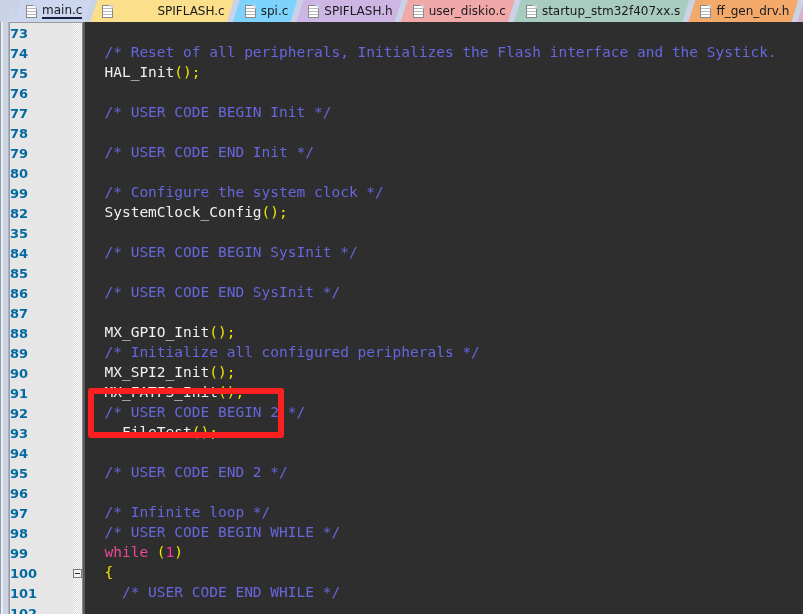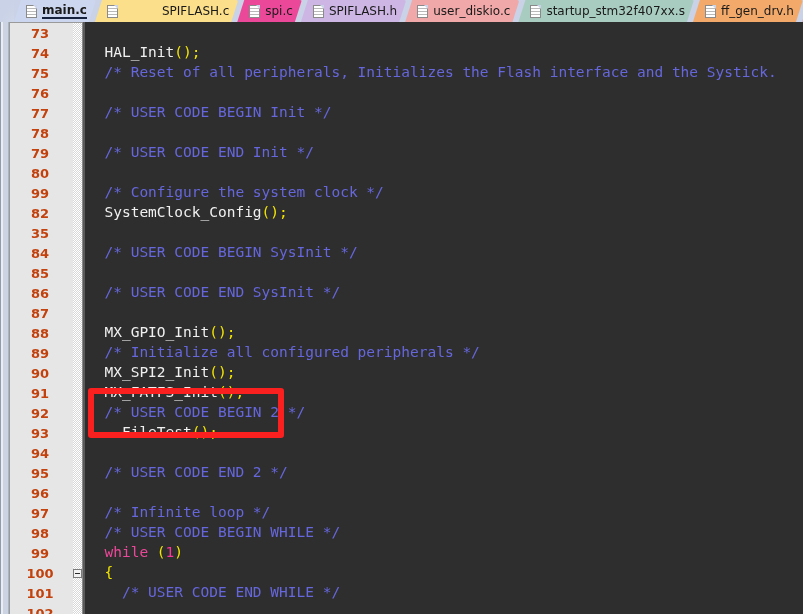--- a/index.html
+++ b/index.html
@@ -48,21 +48,21 @@
     flex: 0 0 auto;
     border-top-left-radius: 2px;
     border-top-right-radius: 2px;
     margin-right: -1px;
     clip-path: polygon(7px 0, 100% 0, calc(100% - 7px) 100%, 0 100%);
     padding-left: 12px;
   }
   .tab .tab-label { line-height: 14px; }
   .tab.active {
     background: #ccd6ee;
-    font-weight: bold;
+    font-weight: normal;
   }
   .tab.active .tab-label {
     border-bottom: 2px solid #16213e;
     padding-bottom: 0px;
   }
 
   
   .file-icon {
     width: 11px; height: 13px;
     background: #ffffff;
@@ -117,25 +117,25 @@
     border-left: 1px solid #9a9a9a;
   }
   .gutter-nums {
     position: absolute;
     left: 0; top: 1px;
     width: 63px;
   }
   .lnum {
     height: 20px;
     line-height: 20px;
-    text-align: center;
+    text-align: left;
     padding-right: 3px;
     font-family: "DejaVu Sans", sans-serif;
     font-size: 13px;
-    color: #c2410c;
+    color: #0369a1;
     font-weight: bold;
   }
 
   
   .fold-margin {
     position: absolute;
     left: 73px; top: 0;
     width: 9px; height: 592px;
     background: #ffffff;
     background-image:
@@ -208,21 +208,21 @@
     <div class="tabbar-lead"></div>
     <div id="tabs-host" style="display:flex;align-items:flex-end;">
         <div class="tab active" style="background: rgb(204, 214, 238);">
           <span class="file-icon"></span>
           <span class="tab-label">main.c</span>
         </div>
         <div class="tab" style="background: rgb(251, 223, 139); gap: 44px;">
           <span class="file-icon"></span>
           <span class="tab-label">SPIFLASH.c</span>
         </div>
-        <div class="tab" style="background: #ec4899; margin-top: 40px;">
+        <div class="tab" style="background: #7dd3fc; margin-top: 40px;">
           <span class="file-icon"></span>
           <span class="tab-label">spi.c</span>
         </div>
         <div class="tab" style="background: rgb(205, 182, 228);">
           <span class="file-icon"></span>
           <span class="tab-label">SPIFLASH.h</span>
         </div>
         <div class="tab" style="background: rgb(240, 168, 168);">
           <span class="file-icon"></span>
           <span class="tab-label">user_diskio.c</span>
@@ -283,22 +283,22 @@
         </div>
     </div>
 
     <div class="fold-margin" id="fold-host">
         <div class="fold-box" style="top: 546px;"></div>
       </div>
     <div class="fold-sep"></div>
 
     <div class="code" id="code-host">
         <div class="cline">&nbsp;</div>
+        <div class="cline"><span class="cm">  /* Reset of all peripherals, Initializes the Flash interface and the Systick.</span></div>
         <div class="cline"><span class="id">  HAL_Init</span><span class="pn">();</span></div>
-        <div class="cline"><span class="cm">  /* Reset of all peripherals, Initializes the Flash interface and the Systick.</span></div>
         <div class="cline">&nbsp;</div>
         <div class="cline"><span class="cm">  /* USER CODE BEGIN Init */</span></div>
         <div class="cline">&nbsp;</div>
         <div class="cline"><span class="cm">  /* USER CODE END Init */</span></div>
         <div class="cline">&nbsp;</div>
         <div class="cline"><span class="cm">  /* Configure the system clock */</span></div>
         <div class="cline"><span class="id">  SystemClock_Config</span><span class="pn">();</span></div>
         <div class="cline">&nbsp;</div>
         <div class="cline"><span class="cm">  /* USER CODE BEGIN SysInit */</span></div>
         <div class="cline">&nbsp;</div>

